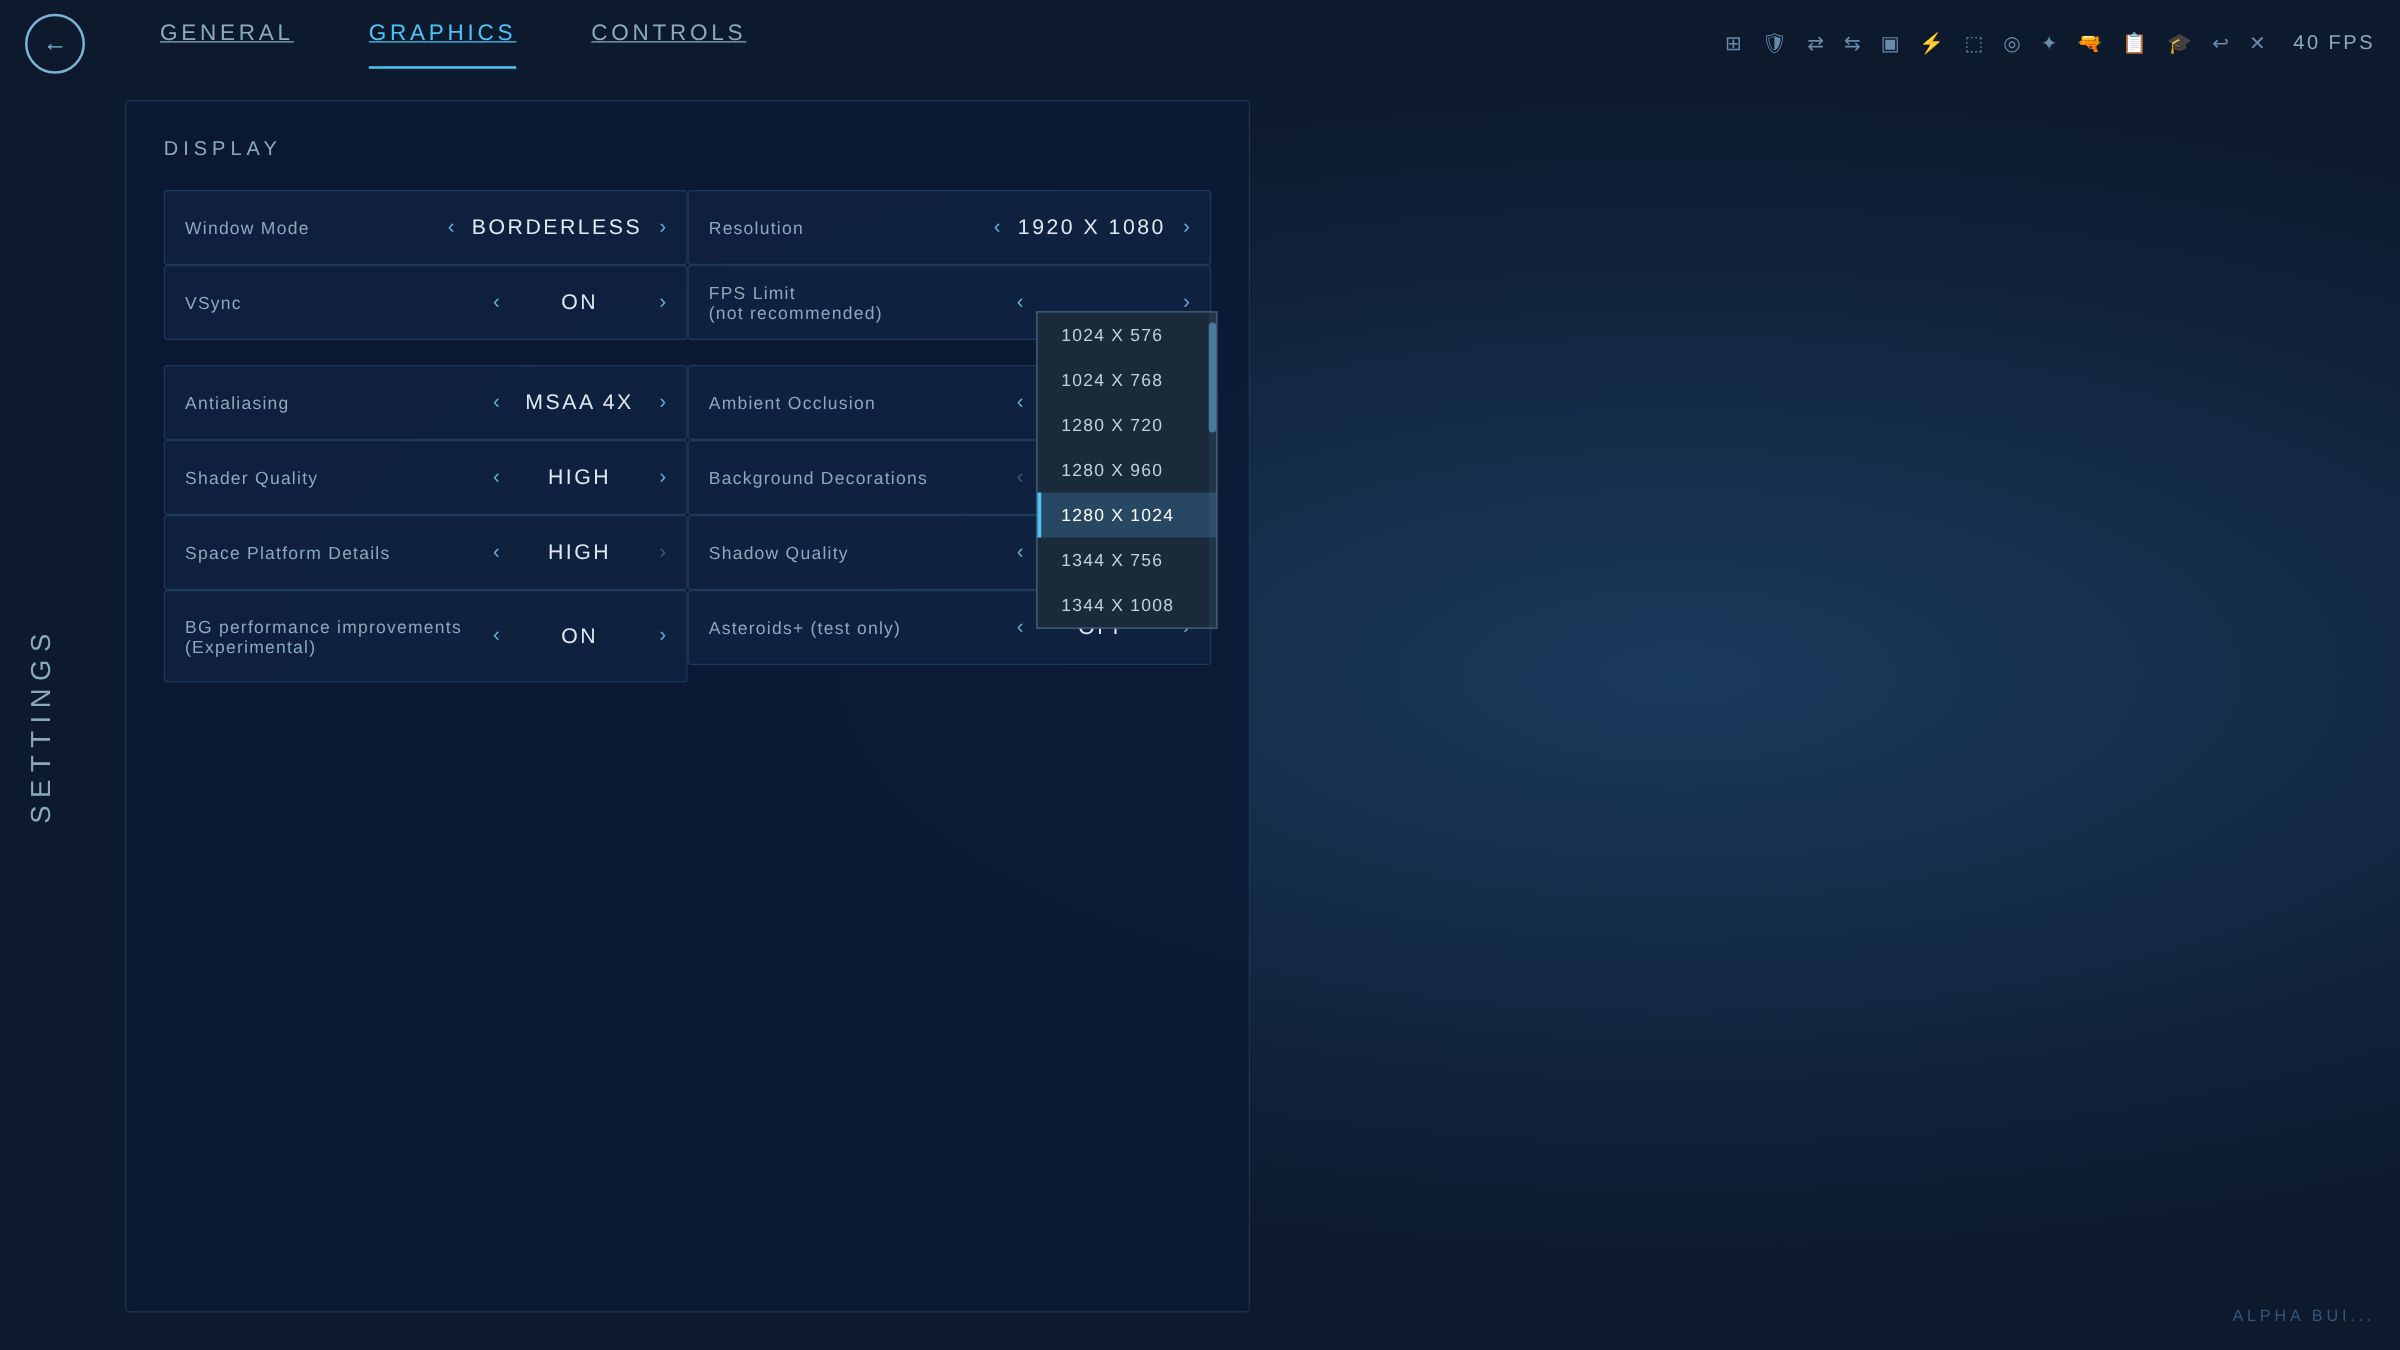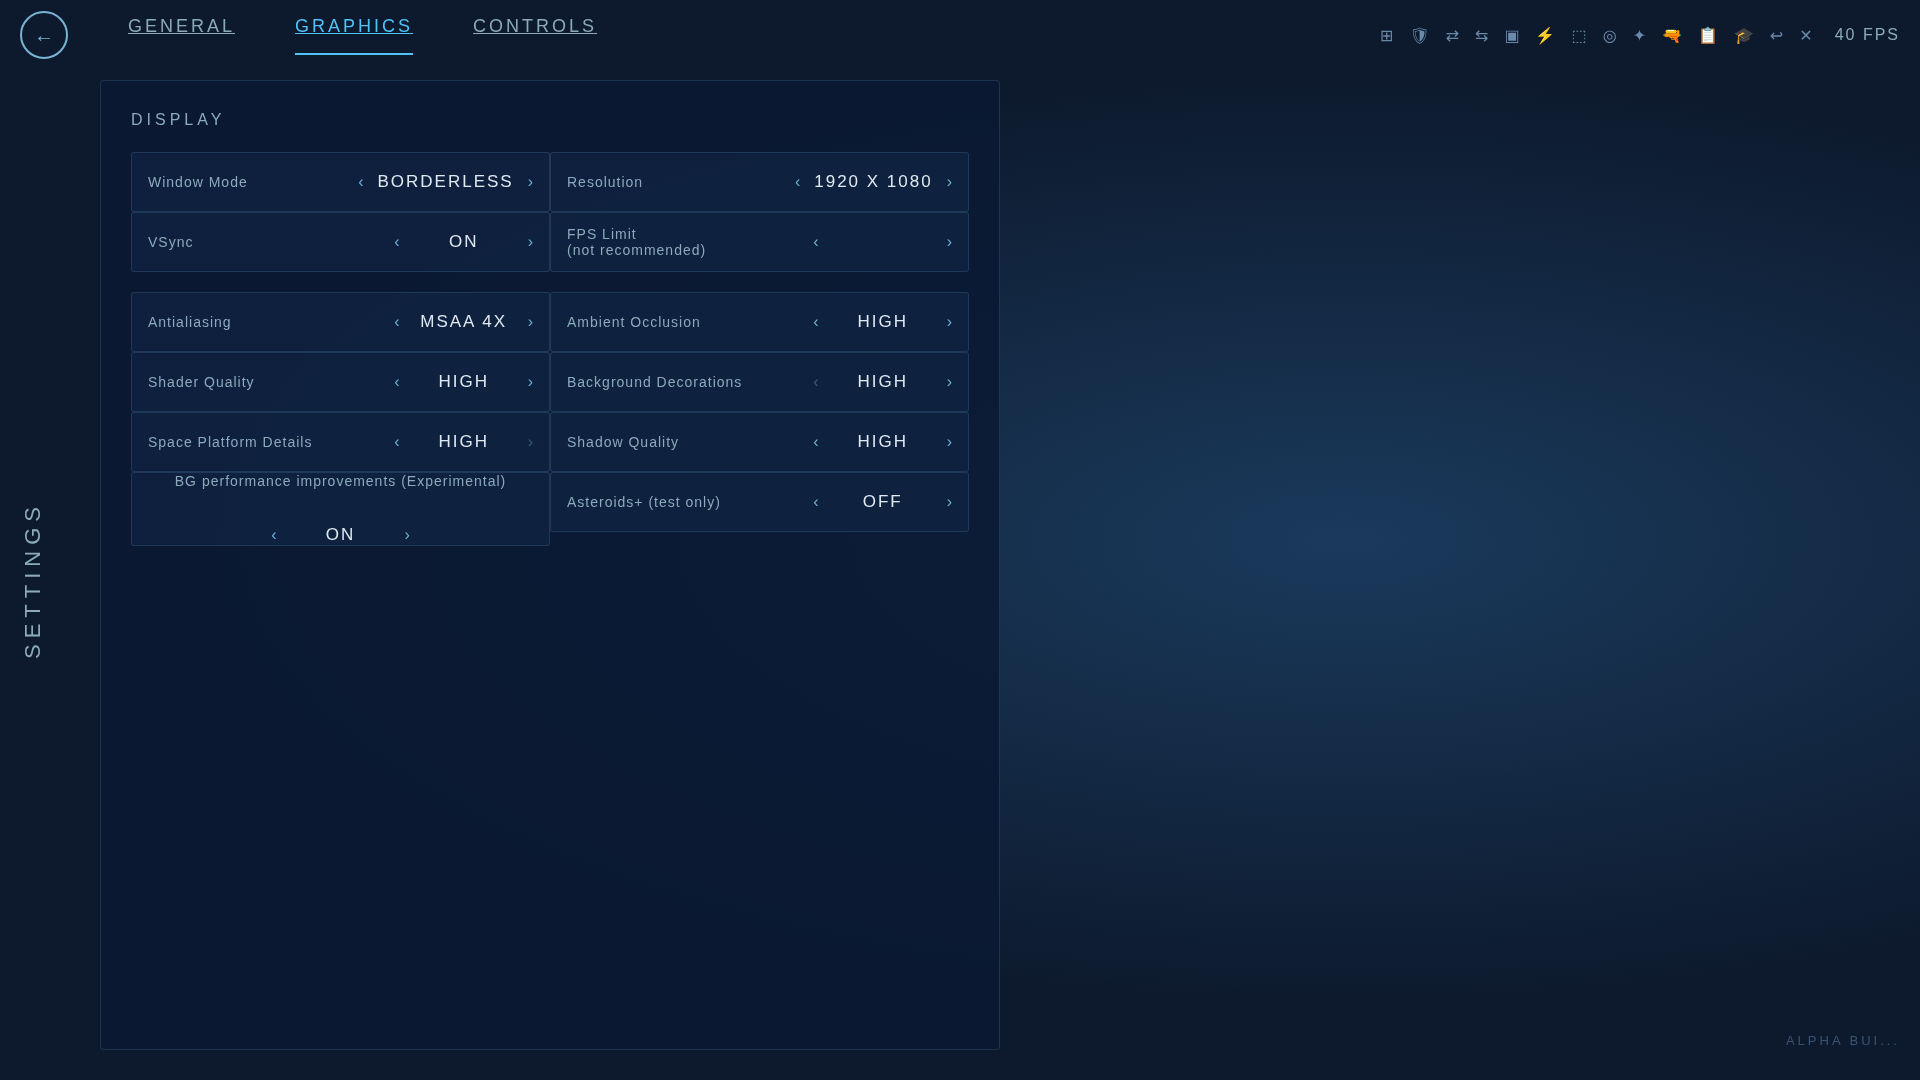--- a/index.html
+++ b/index.html
@@ -233,21 +233,21 @@
       right: 25px;
       width: 145px;
       background: #1a2a3a;
       border: 1px solid rgba(120, 170, 210, 0.5);
       z-index: 200;
     }
 
     
     .alpha-build {
       position: absolute;
-      bottom: 32px;
+      bottom: 20px;
       right: 20px;
       font-size: 13px;
       color: rgba(100, 140, 180, 0.5);
       letter-spacing: 3px;
       z-index: 10;
     }
 
     
     .topbar-icons {
       display: flex;
@@ -265,21 +265,20 @@
     
     .setting-item-tall {
       background: rgba(15, 35, 65, 0.8);
       border: 1px solid rgba(80, 130, 170, 0.25);
       border-radius: 3px;
       height: 74px;
       display: flex;
       align-items: center;
       justify-content: space-between;
       padding: 0 16px;
-      flex-direction: column;
     }
   </style>
 </head>
 <body>
 
 <div class="bg"></div>
 
 <div class="topbar">
   <div class="topbar-left">
     <div class="back-btn">
@@ -429,16 +428,30 @@
     <div class="setting-item">
       <span class="setting-label">Asteroids+ (test only)</span>
       <div class="setting-control">
         <span class="arrow-btn">‹</span>
         <span class="setting-value">OFF</span>
         <span class="arrow-btn">›</span>
       </div>
     </div>
   </div>
 
+  <div class="resolution-dropdown" style="position:absolute; top:168px; right:25px; width:145px; background:#1a2a3a; border:1px solid rgba(120,170,210,0.5); z-index:200;">
+    <div style="position:relative;">
+      <div class="dropdown-item">1024 X 576</div>
+      <div class="dropdown-item">1024 X 768</div>
+      <div class="dropdown-item">1280 X 720</div>
+      <div class="dropdown-item">1280 X 960</div>
+      <div class="dropdown-item selected">1280 X 1024</div>
+      <div class="dropdown-item">1344 X 756</div>
+      <div class="dropdown-item">1344 X 1008</div>
+      <div style="position:absolute;right:0;top:0;bottom:0;width:6px;background:rgba(80,130,170,0.15);">
+        <div style="width:6px;height:35%;background:#4a7a9a;border-radius:3px;margin-top:8px;"></div>
+      </div>
+    </div>
+  </div>
 
 </div>
 
 <div class="alpha-build">ALPHA BUI...</div>
 
 </body></html>

